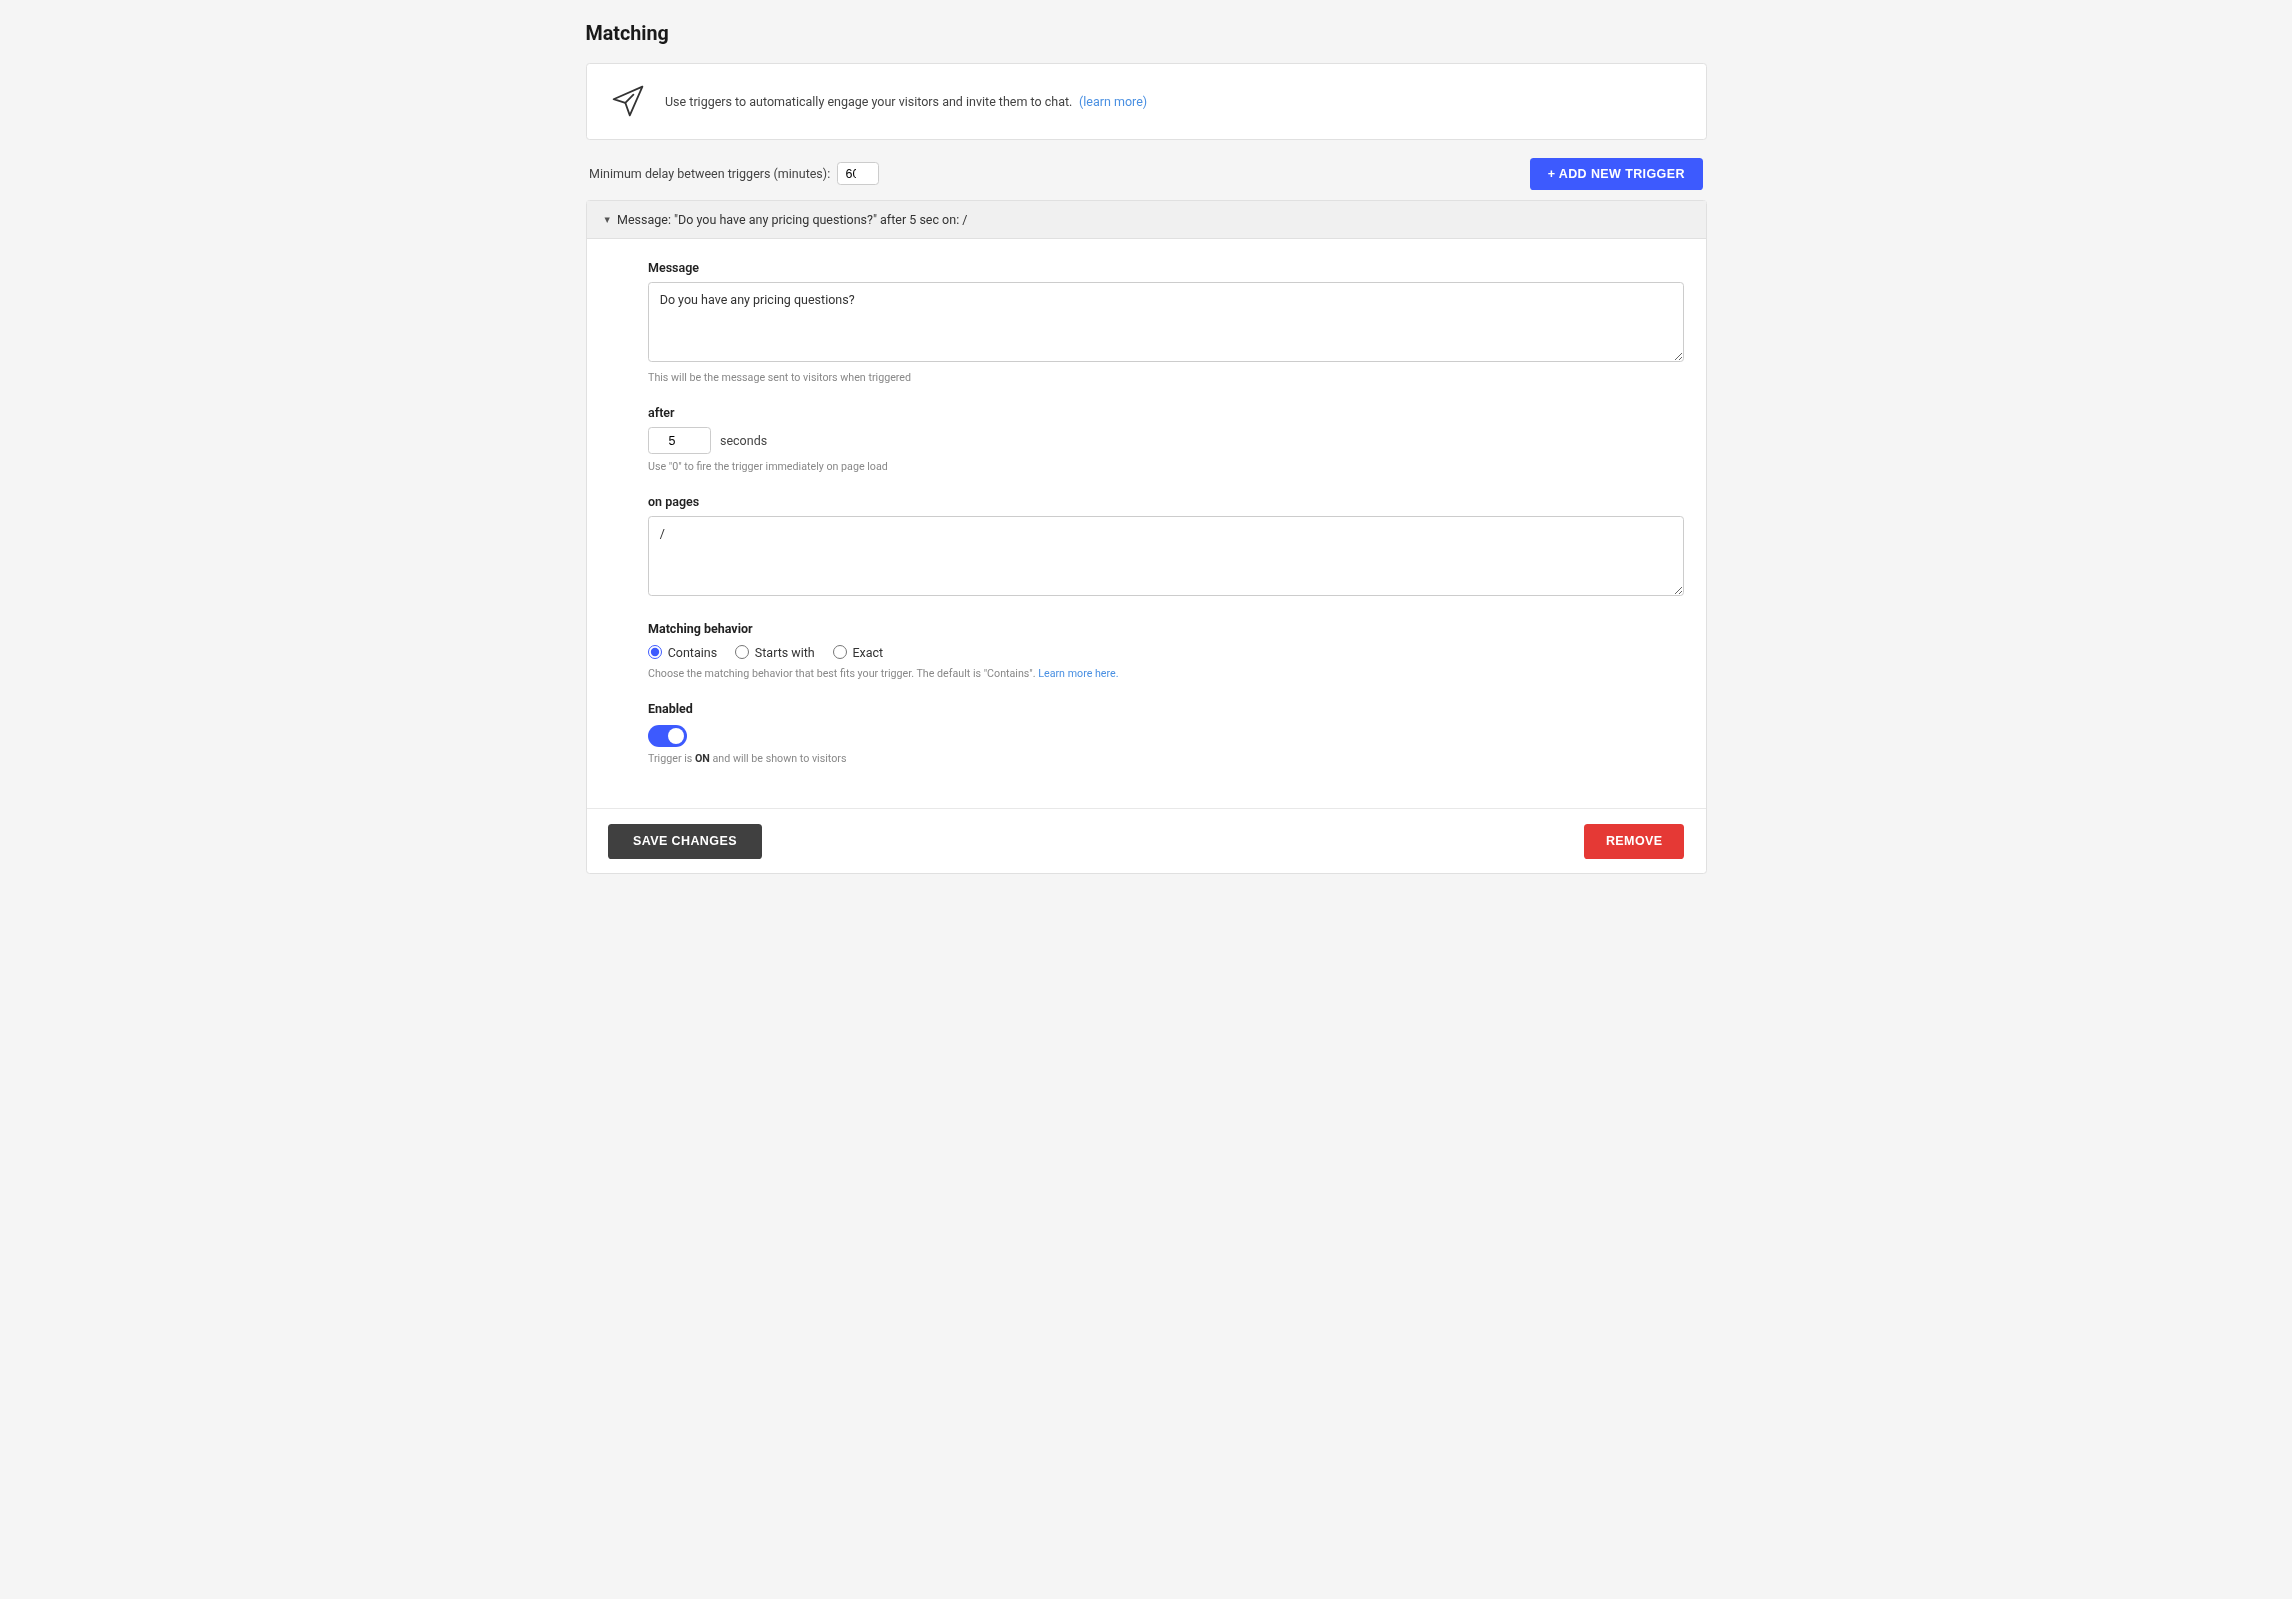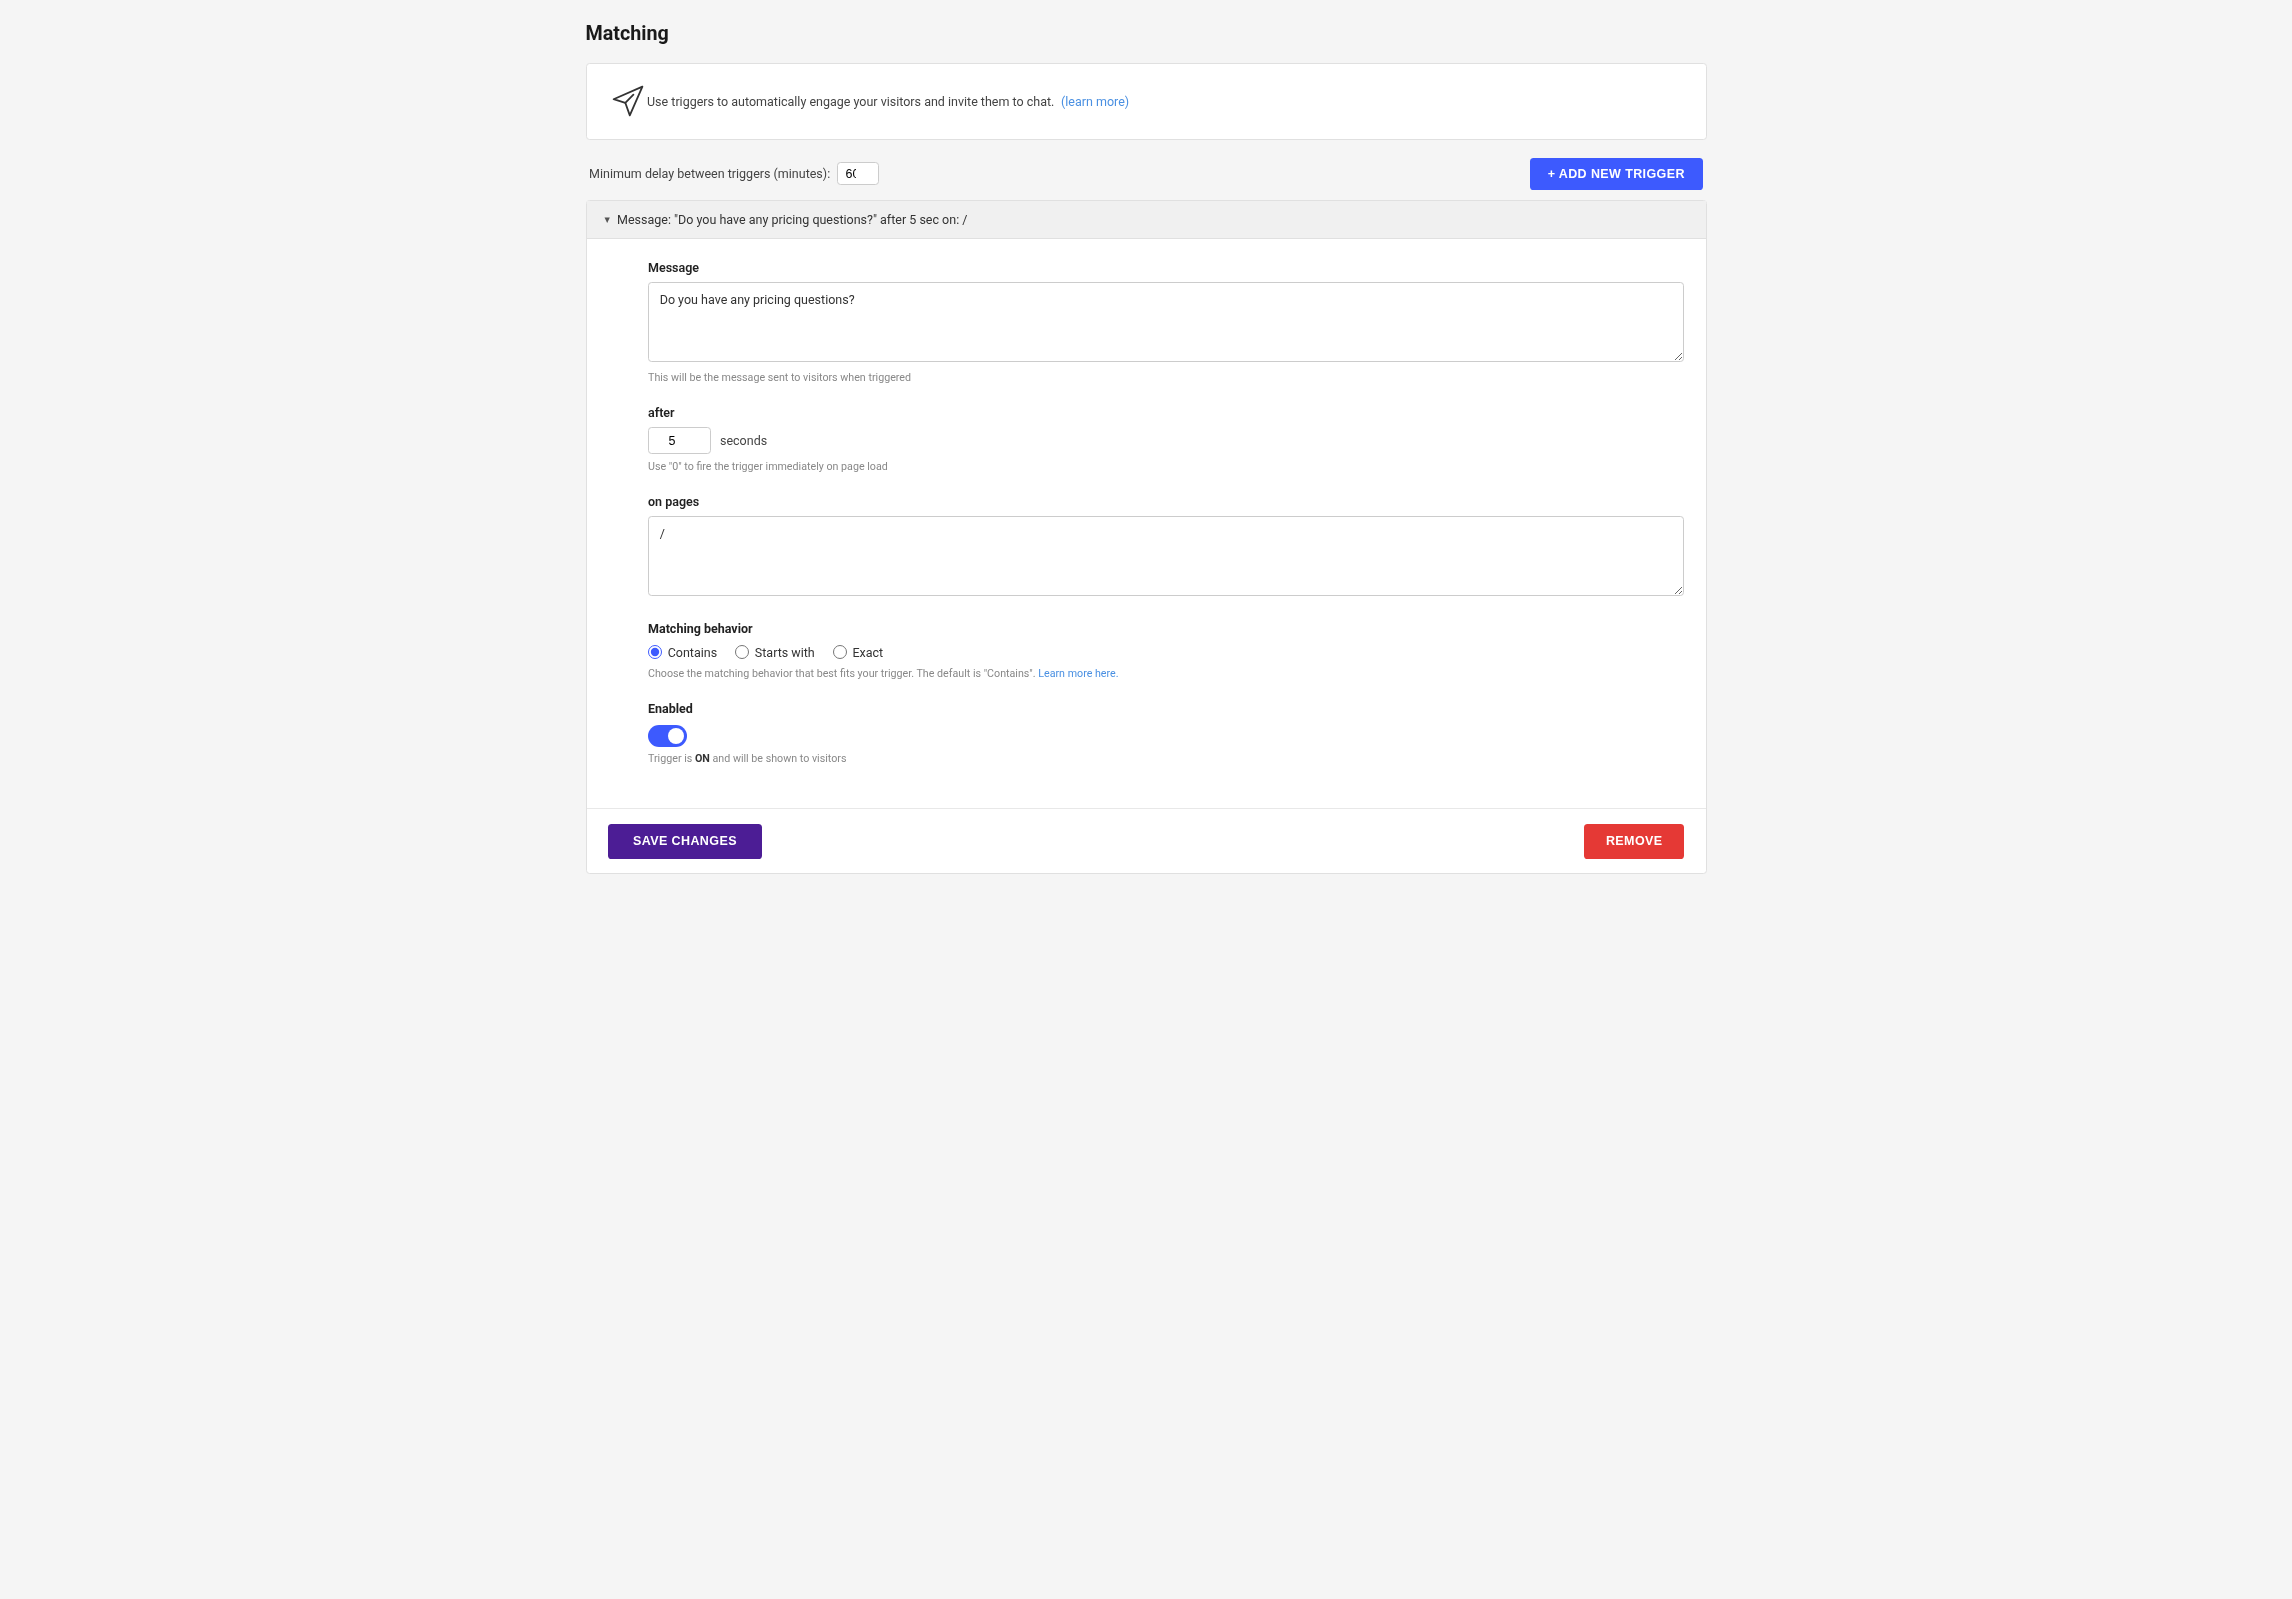--- a/index.html
+++ b/index.html
@@ -28,20 +28,21 @@
       color: #1a1a1a;
     }
 
     .info-banner {
       background: #fff;
       border: 0.9px solid #e0e0e0;
       border-radius: 3.6px;
       padding: 18px 21.5px;
       display: flex;
       align-items: center;
+      gap: 18px;
       margin-bottom: 18px;
     }
 
     .info-icon {
       width: 39px;
       height: 39px;
       flex-shrink: 0;
       display: flex;
       align-items: center;
       justify-content: center;
@@ -295,21 +296,21 @@
 
     .footer-bar {
       display: flex;
       justify-content: space-between;
       align-items: center;
       padding: 14.3px 21.5px;
       border-top: 0.9px solid #e8e8e8;
     }
 
     .save-btn {
-      background: #4c1d95;
+      background: #404040;
       color: #fff;
       border: none;
       border-radius: 3.6px;
       padding: 10.7px 25px;
       font-size: 12.5px;
       font-weight: 700;
       cursor: pointer;
       letter-spacing: 0.4px;
     }
 

